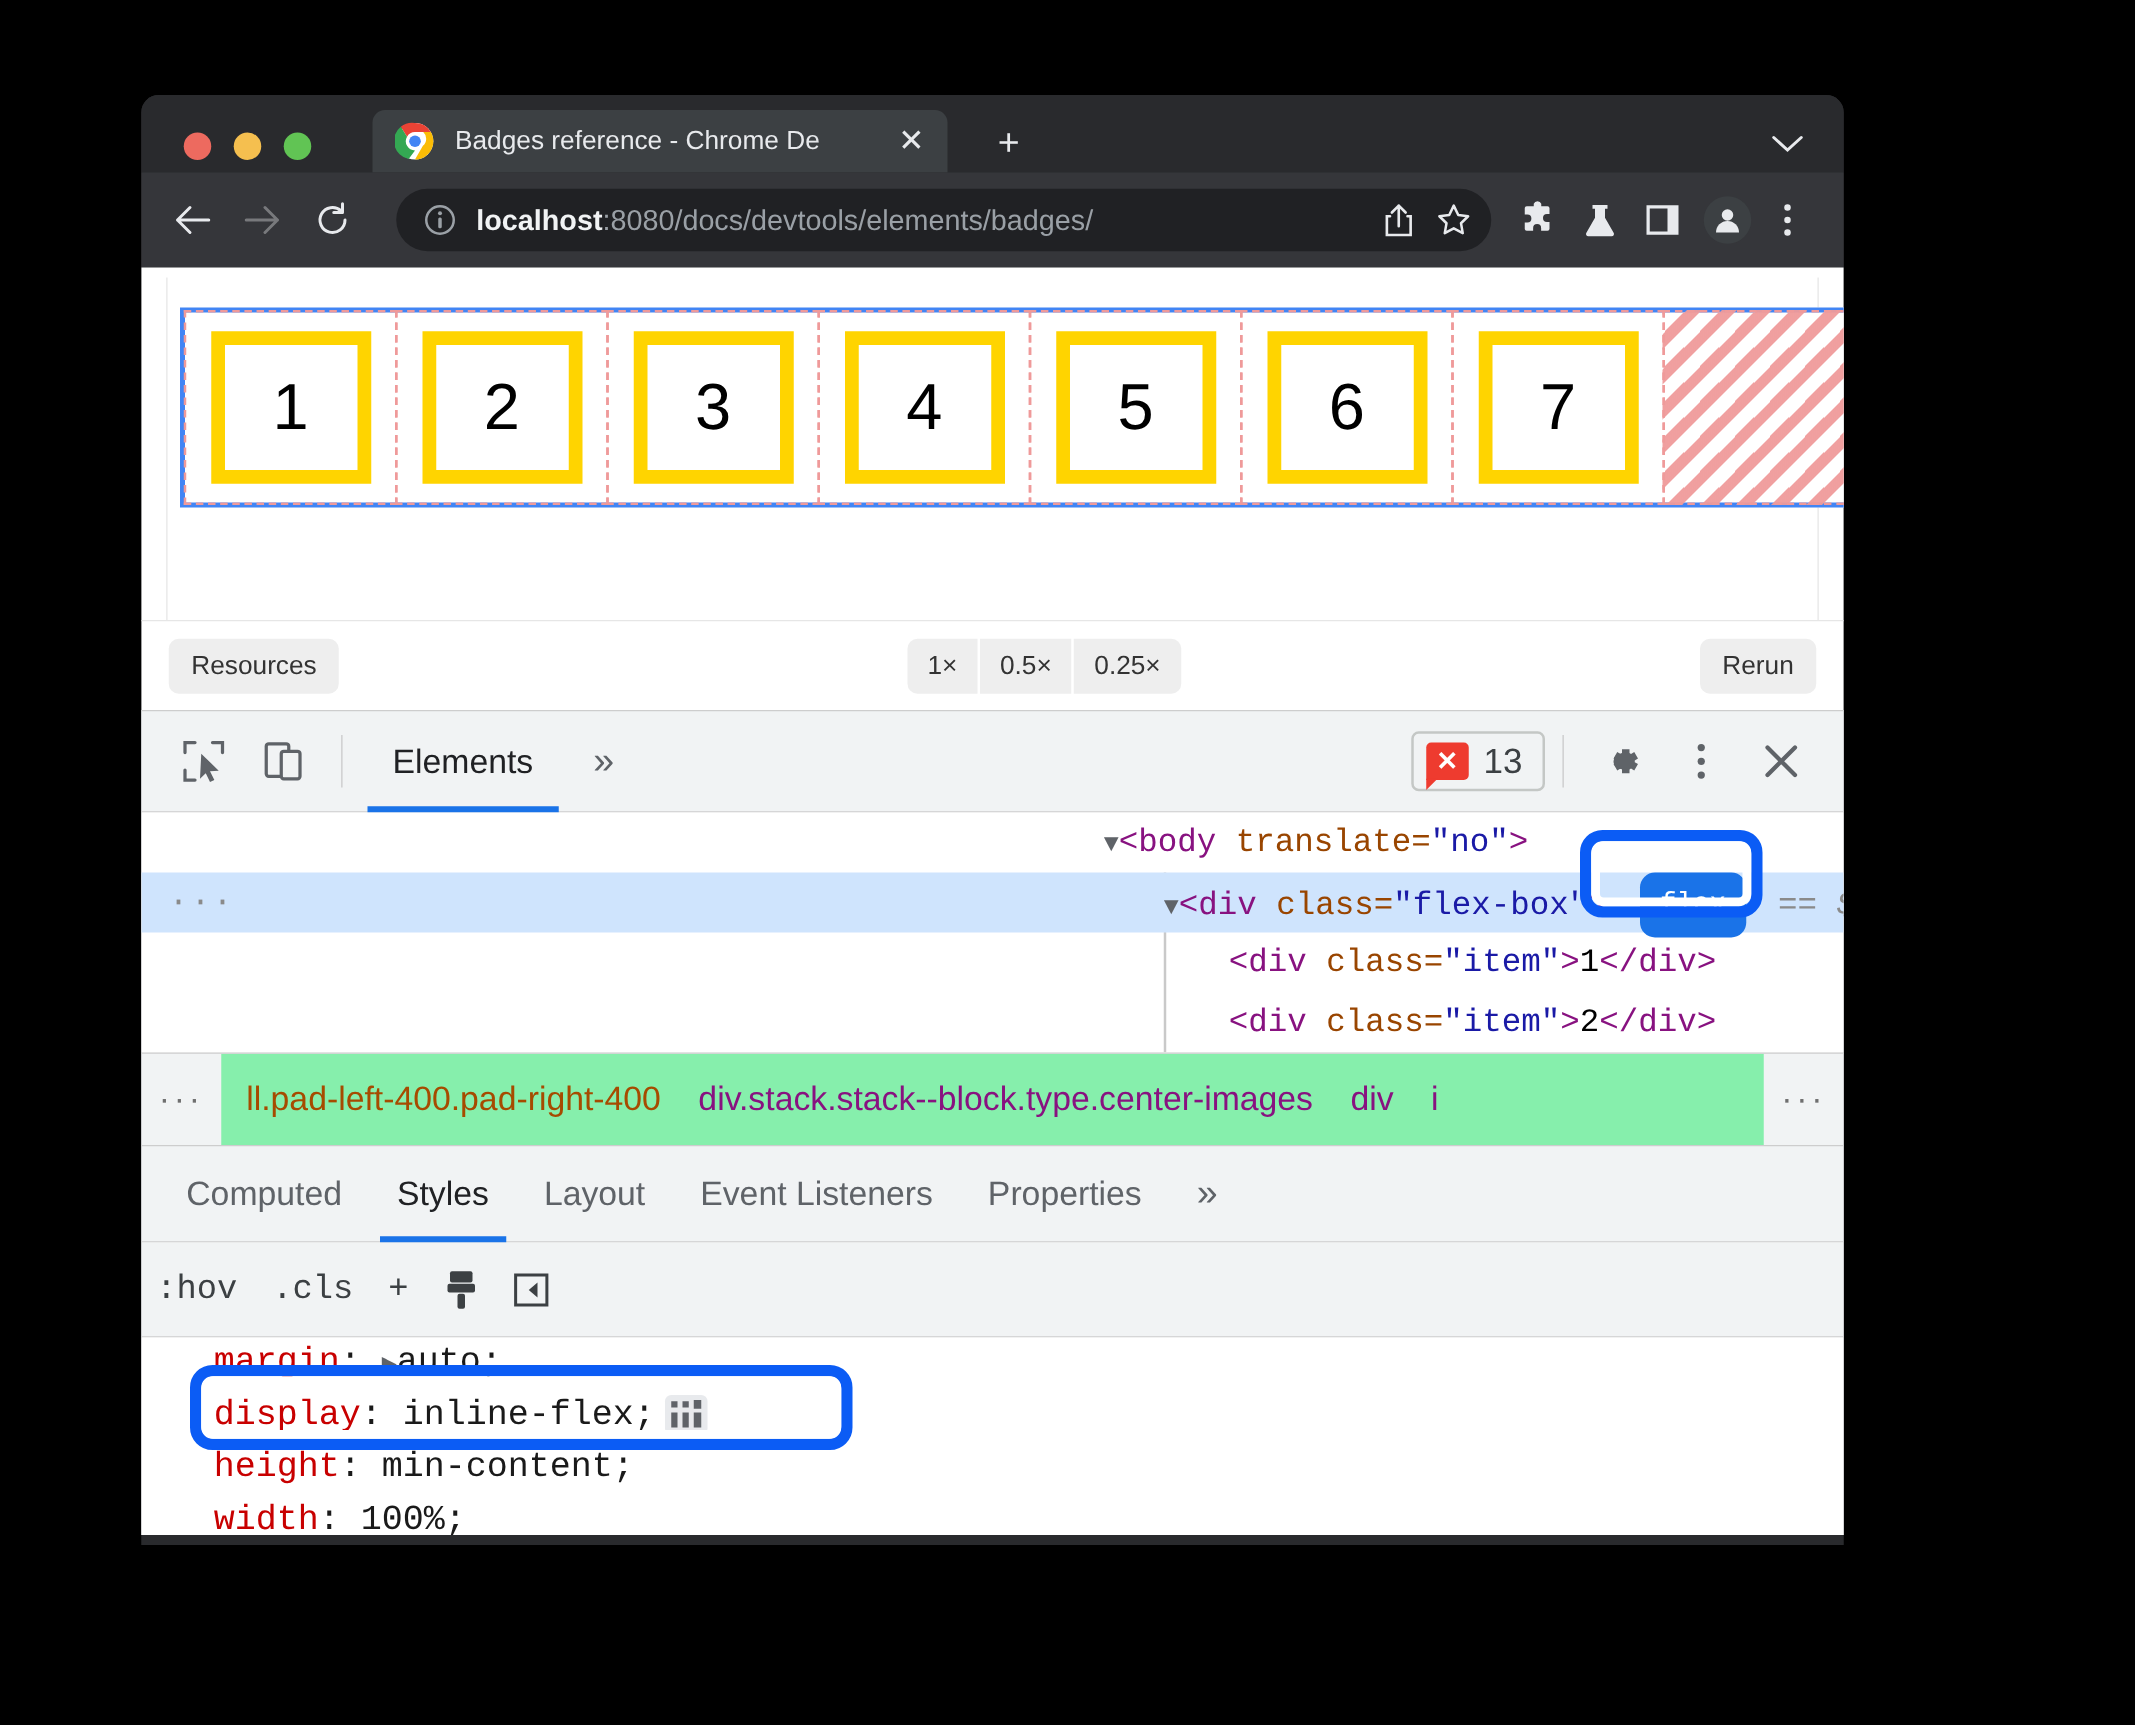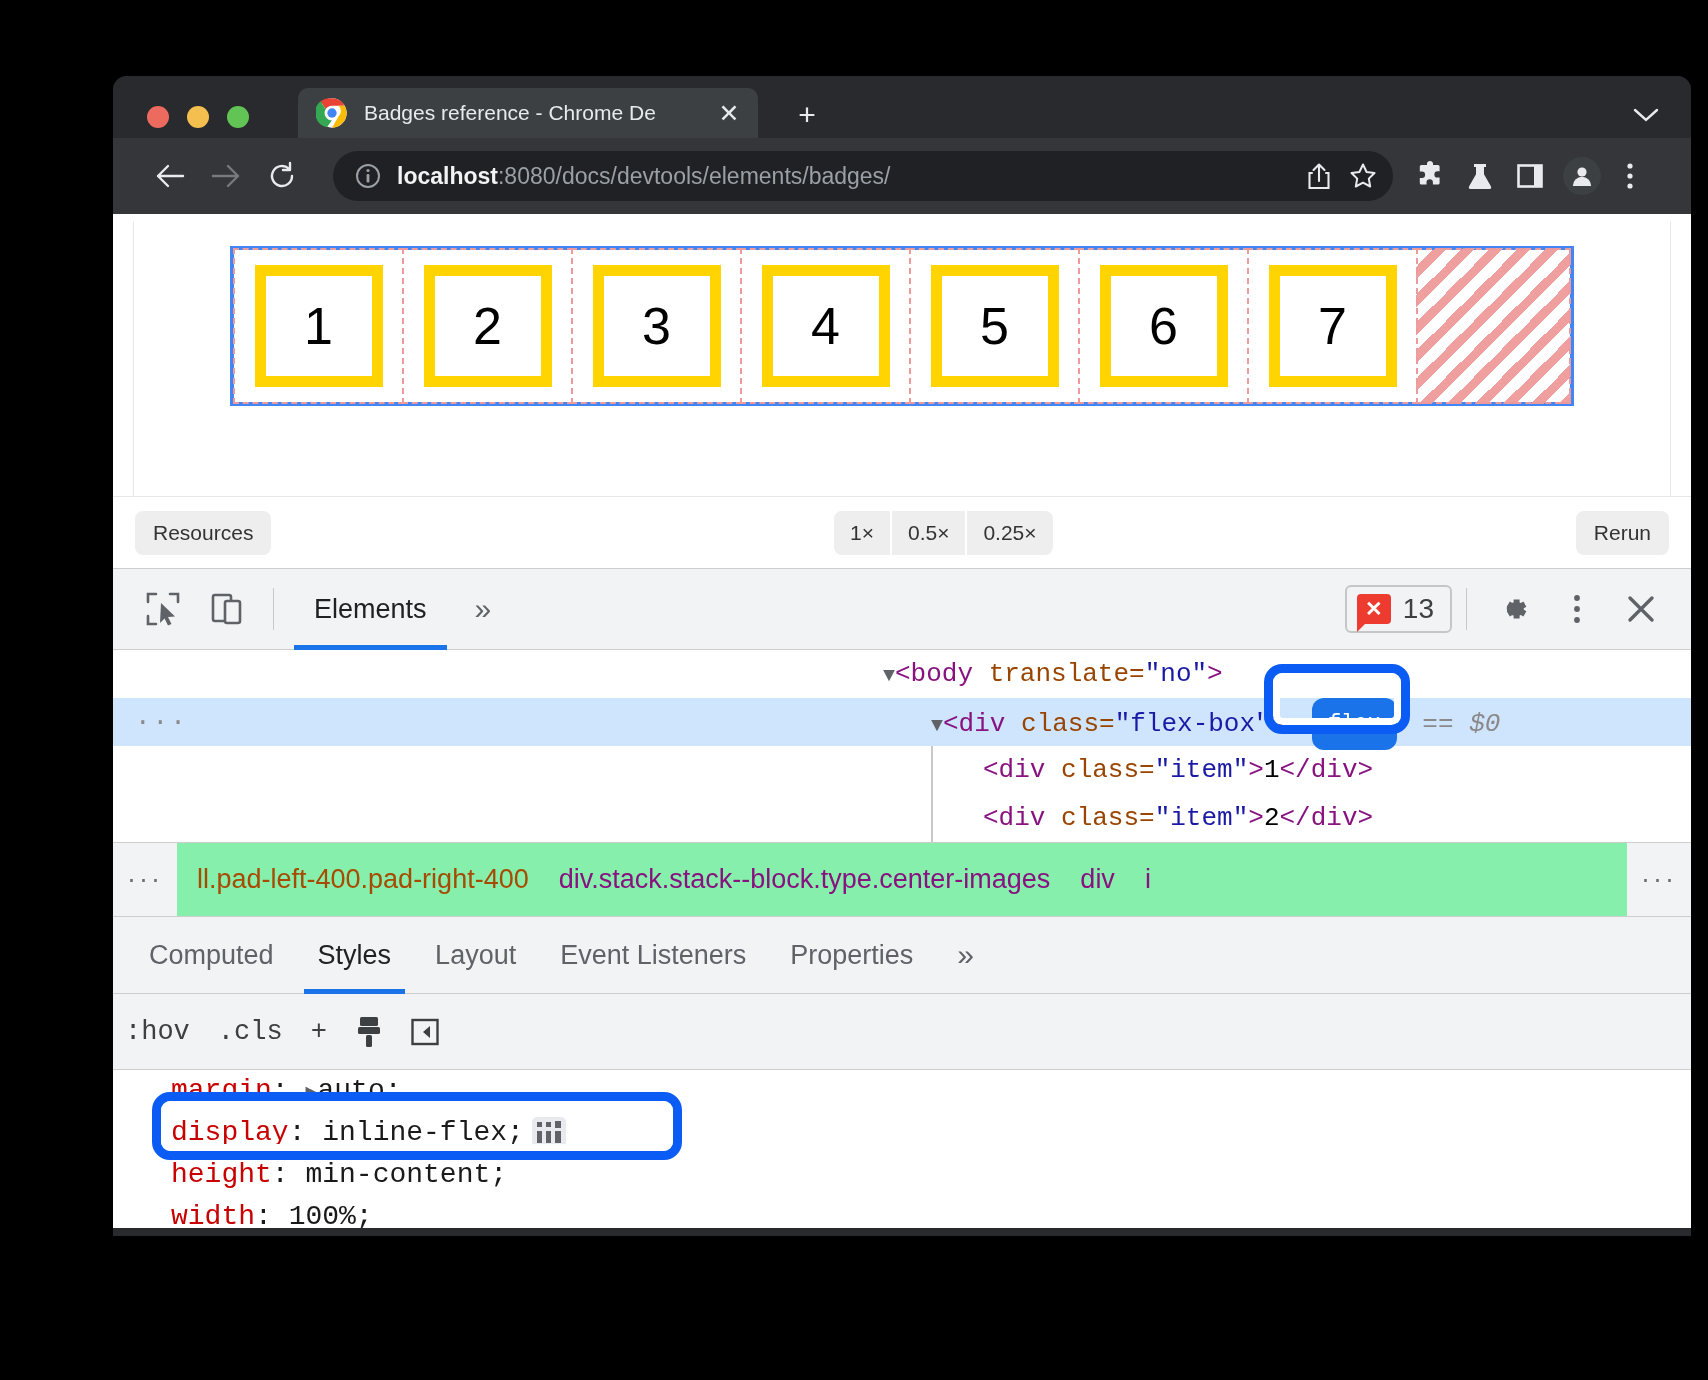--- a/index.html
+++ b/index.html
@@ -9,21 +9,21 @@
     font-family: "Liberation Sans", sans-serif;
     overflow: hidden;
   }
 
   #root { position: relative; width: 1708px; height: 1380px; background: #000; }
 
   
   .window {
     position: absolute;
     left: 113px; top: 76px;
-    width: 1578px; height: 1160px;
+    width: 1362px; height: 1160px;
     background: #292a2d;
     border-radius: 14px 14px 0 0;
     overflow: hidden;
     box-shadow: 0 0 0 0 rgba(0,0,0,0);
   }
 
   
   .tabstrip {
     position: relative;
     height: 62px;
@@ -71,21 +71,21 @@
     display: flex; align-items: center; justify-content: center;
     color: #e8eaed;
   }
 
   
   .navbar {
     position: relative;
     height: 76px;
     background: #35363a;
     display: flex; align-items: center;
-    padding: 0 34px;
+    padding: 0 18px;
   }
   .navbtn {
     width: 46px; height: 46px; margin-right: 10px;
     display: flex; align-items: center; justify-content: center;
     color: #e8eaed; flex: 0 0 auto;
   }
   .navbtn.disabled { color: #78797c; }
   .omnibox {
     flex: 1 1 auto;
     height: 50px;

